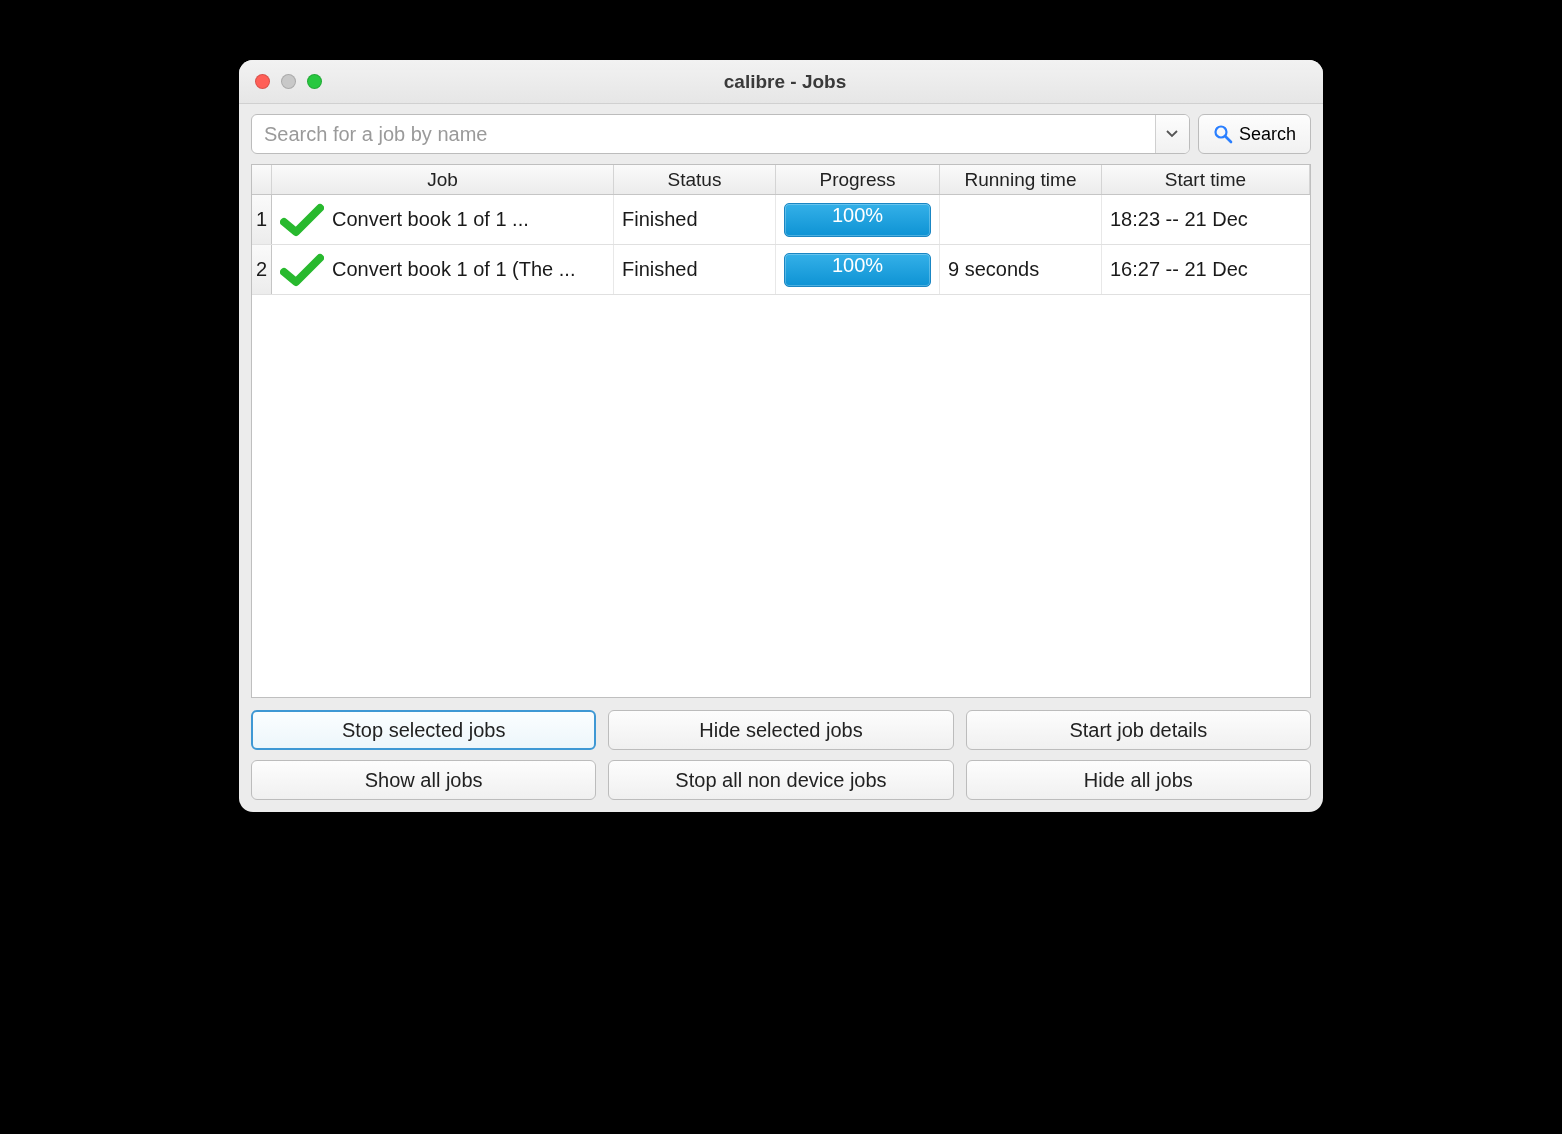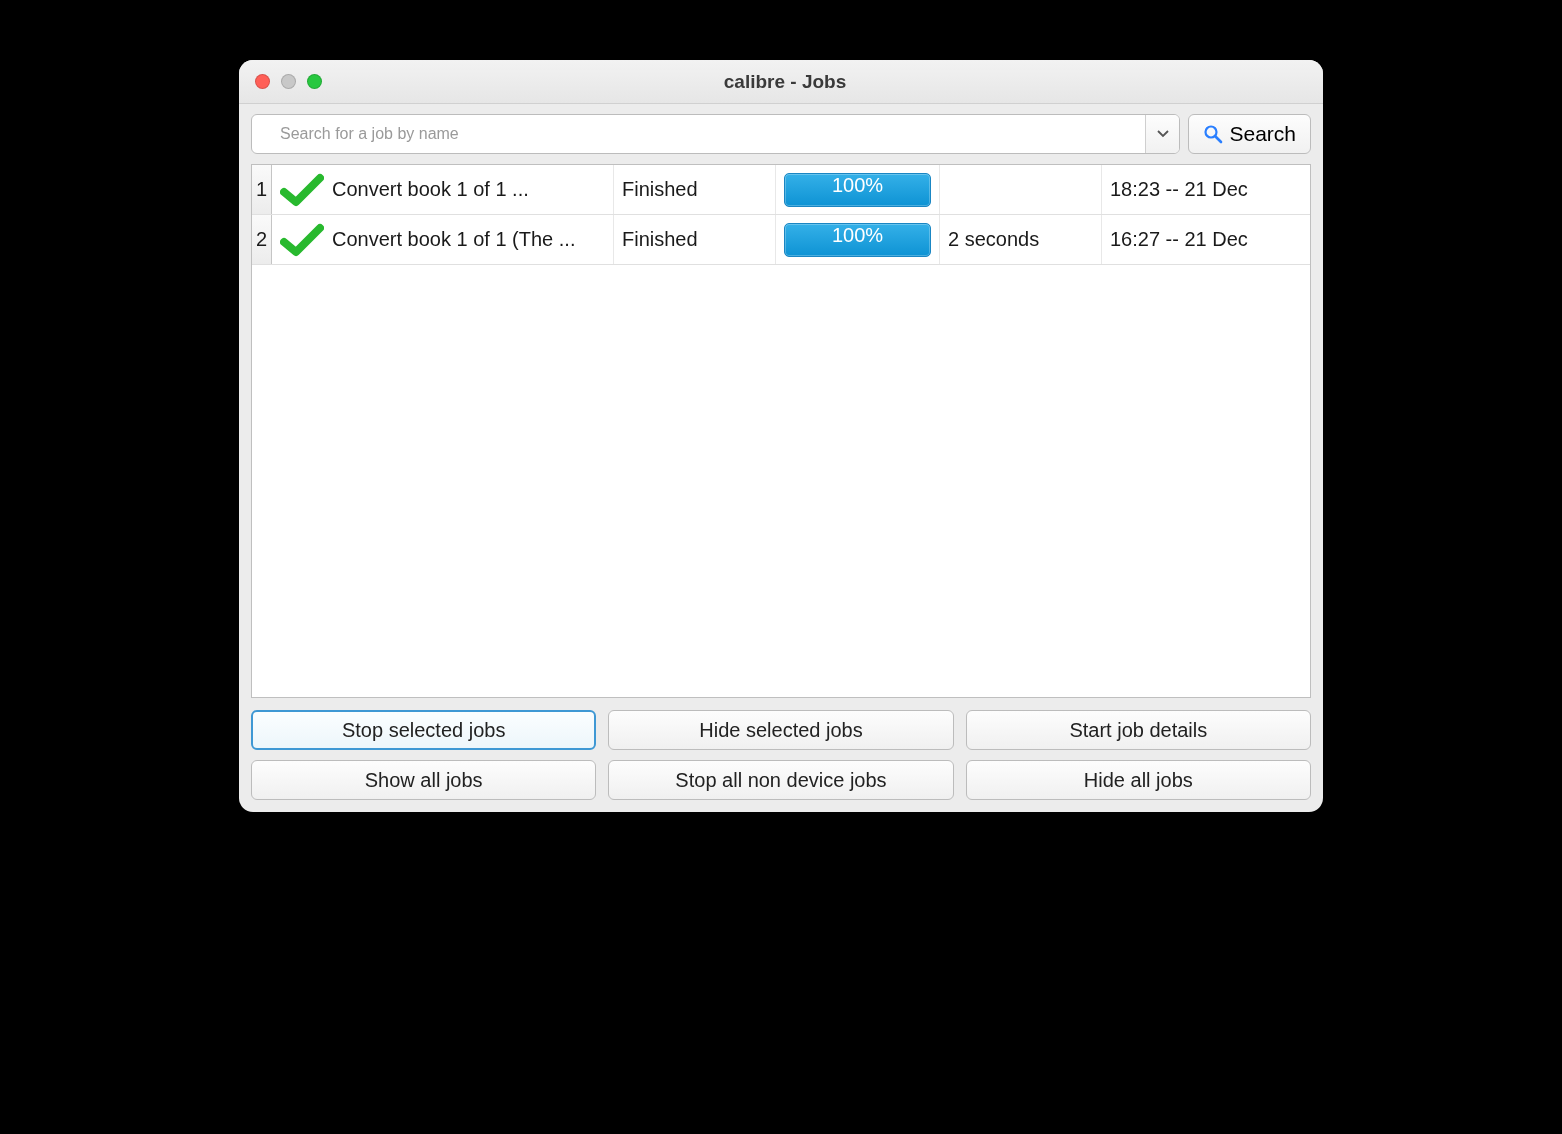--- a/index.html
+++ b/index.html
@@ -45,32 +45,32 @@
     pointer-events: none;
     padding-left: 8px;
   }
   .content { padding: 10px 12px 12px; display:flex; flex-direction:column; flex:1; }
   .searchrow { display:flex; gap:8px; align-items:center; }
   .searchwrap {
     flex:1; display:flex; background:#fff; border:1px solid #bcbcbc;
     border-radius:6px; overflow:hidden; height:40px;
   }
   .searchin {
-    flex:1; border:none; outline:none; font-size:16px; color:#333;
-    padding:6px 28px; background:transparent;
+    flex:1; border:none; outline:none; font-size:20px; color:#333;
+    padding:6px 12px; background:transparent;
   }
   .searchin::placeholder { color:#9a9a9a; }
   .dropbtn {
     width:34px; border-left:1px solid #cfcfcf;
     background:linear-gradient(#fdfdfd,#f1f1f1);
     display:flex; align-items:center; justify-content:center; cursor:pointer;
   }
   .searchbtn {
     height:40px; padding:0 14px; background:linear-gradient(#fdfdfd,#f1f1f1);
-    border:1px solid #bcbcbc; border-radius:6px; font-size:21px;
+    border:1px solid #bcbcbc; border-radius:6px; font-size:18px;
     display:flex; align-items:center; gap:6px; cursor:pointer;
   }
   .tablearea {
     margin-top:10px; background:#fff; border:1px solid #bfbfbf;
     flex:1; display:flex; flex-direction:column; overflow:hidden;
   }
   .thead { display:flex; height:30px; background:linear-gradient(#fafafa,#ececec); border-bottom:1px solid #c5c5c5; font-size:19px; color:#222; }
   .thead .th { display:flex; align-items:center; justify-content:center; border-right:1px solid #d4d4d4; }
   .th-rownum { width:20px; border-right:none; }
   .th-job { width:342px; }
@@ -132,20 +132,28 @@
       <button class="searchbtn">
         <svg width="20" height="20" viewBox="0 0 20 20">
             <circle cx="8" cy="8" r="5.5" stroke="#2a7fff" stroke-width="2.2" fill="none"></circle>
             <line x1="12.5" y1="12.5" x2="18" y2="18" stroke="#2a7fff" stroke-width="2.6" stroke-linecap="round"></line>
           </svg>
         <span>Search</span>
       </button>
     </div>
 
     <div class="tablearea">
+      <div class="thead">
+        <div class="th th-rownum"></div>
+        <div class="th th-job">Job</div>
+        <div class="th th-status">Status</div>
+        <div class="th th-progress">Progress</div>
+        <div class="th th-run">Running time</div>
+        <div class="th th-start">Start time</div>
+      </div>
       <div class="tbody">
 
         <div class="row">
           <div class="cell c-rownum">1</div>
           <div class="cell c-job">
             <svg class="check" viewBox="0 0 44 36">
                 <path d="M4 20 L16 30 L40 6" stroke="#28b92e" stroke-width="8" fill="none" stroke-linecap="round" stroke-linejoin="round"></path>
               </svg>
             <span>Convert book 1 of 1 ...</span>
           </div>
@@ -166,21 +174,21 @@
                 <path d="M4 20 L16 30 L40 6" stroke="#28b92e" stroke-width="8" fill="none" stroke-linecap="round" stroke-linejoin="round"></path>
               </svg>
             <span>Convert book 1 of 1 (The ...</span>
           </div>
           <div class="cell c-status">Finished</div>
           <div class="cell c-progress">
             <div class="progressbar">
                 <span>100%</span>
               </div>
           </div>
-          <div class="cell c-run">2 seconds</div>
+          <div class="cell c-run">9 seconds</div>
           <div class="cell c-start">16:27 -- 21 Dec</div>
         </div>
 
       </div>
     </div>
 
     <div class="btngrid">
       <button class="actbtn focused">Stop selected jobs</button>
       <button class="actbtn">Hide selected jobs</button>
       <button class="actbtn">Start job details</button>

